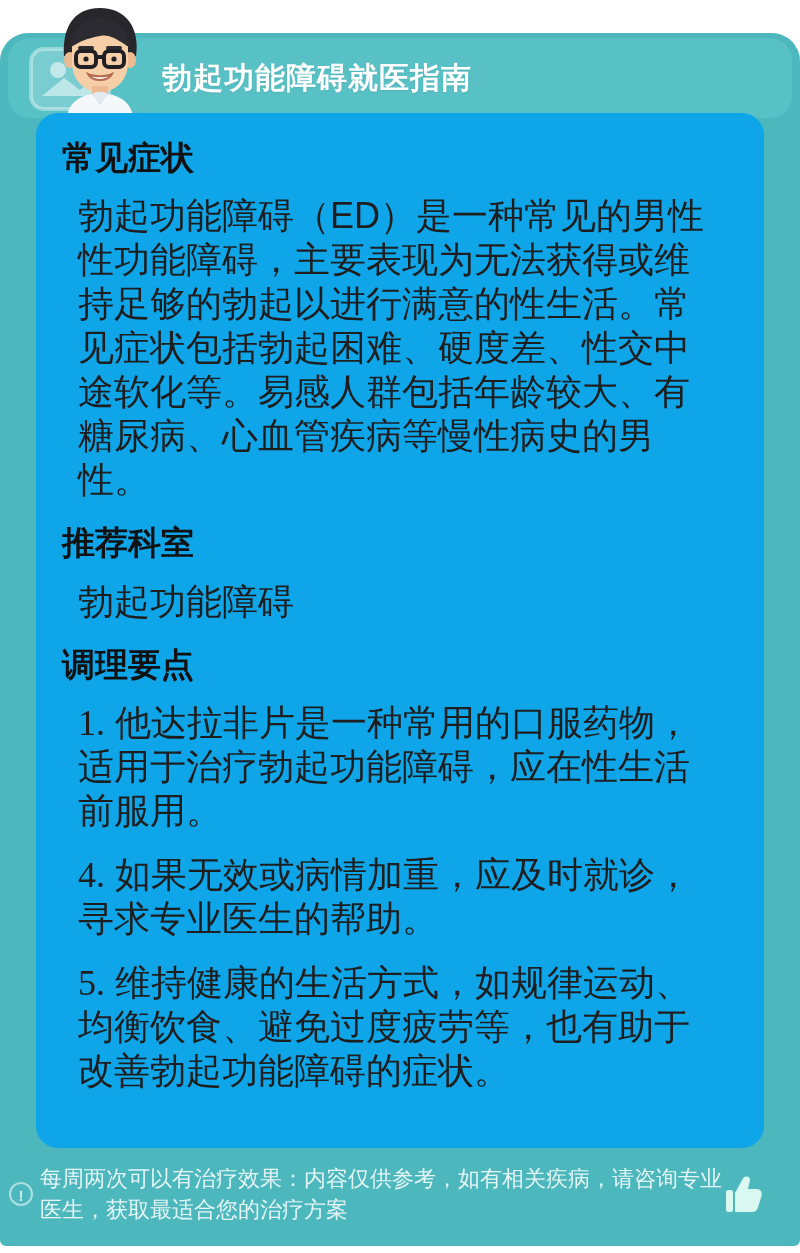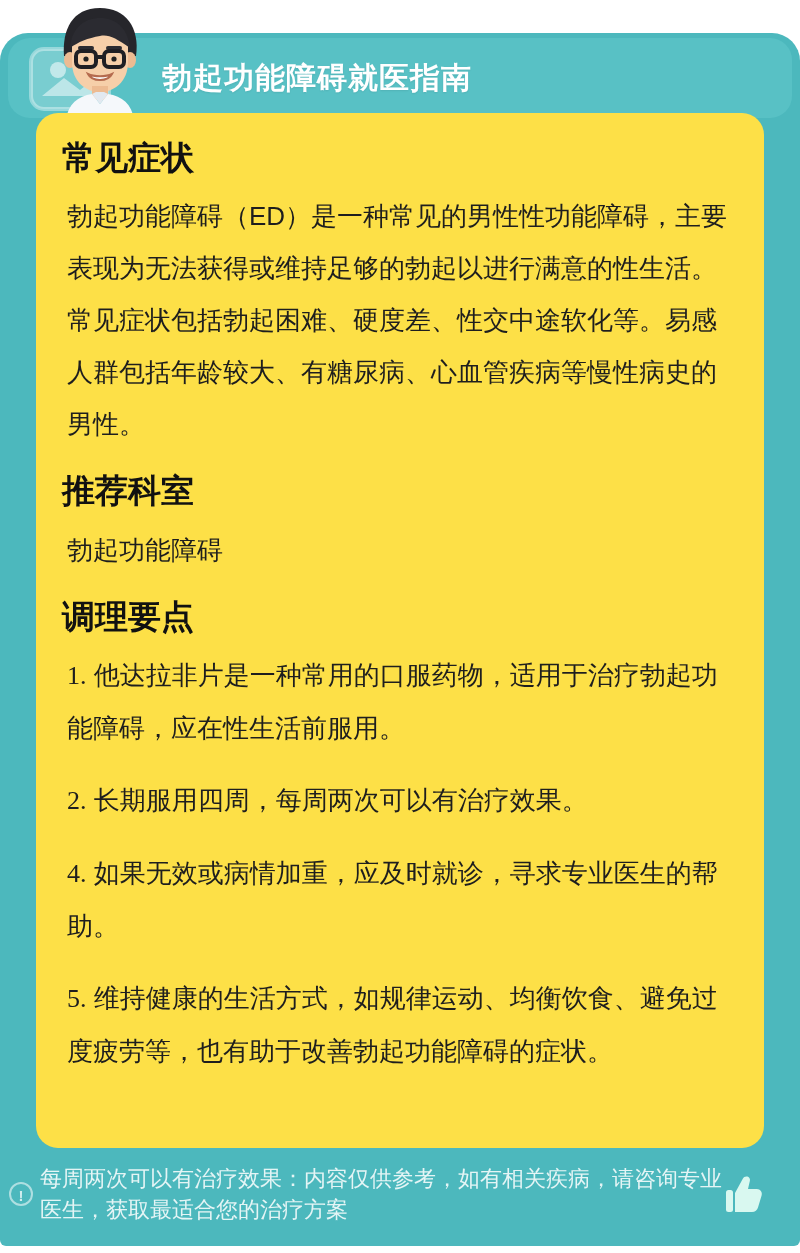--- a/index.html
+++ b/index.html
@@ -22,29 +22,29 @@
     position:absolute;left:162px;top:58px;
     font-size:30px;font-weight:bold;color:#ffffff;letter-spacing:1px;
     text-shadow:0 1px 2px rgba(0,0,0,0.08);
     text-align:right;
   }
   .photo-icon{position:absolute;left:28px;top:46px;width:84px;height:66px;}
   .avatar{position:absolute;left:42px;top:4px;width:116px;height:116px;}
   
   .card{
     position:absolute;left:36px;top:113px;width:728px;height:1035px;
-    background:#fde047;border-radius:22px;box-sizing:border-box;
+    background:#0ea5e9;border-radius:22px;box-sizing:border-box;
     padding:24px 26px;color:#1e1e1e;overflow:hidden;
   }
   .card h2{
     margin:20px 0 12px 0;font-size:33px;line-height:1.25;
     font-weight:bold;color:#111111;
   }
   .card h2.first{margin-top:0;}
-  .card p{margin:5px;font-size:26px;line-height:52px;color:#1e1e1e;}
+  .card p{margin:16px;font-size:36px;line-height:44px;color:#1e1e1e;}
   .card p.tip{margin-bottom:20px;}
   .num{font-family:"Liberation Serif","DejaVu Serif",serif;}
   
   .footer-info-icon{
     position:absolute;left:9px;top:1182px;width:24px;height:24px;
     border:2px solid rgba(255,255,255,0.55);border-radius:50%;
     color:rgba(255,255,255,0.75);font-size:15px;font-weight:bold;
     text-align:center;line-height:24px;box-sizing:border-box;
   }
   .footer-text{
@@ -98,21 +98,20 @@
 
 <div class="card">
   <h2 class="first">常见症状</h2>
   <p>勃起功能障碍（ED）是一种常见的男性性功能障碍，主要表现为无法获得或维持足够的勃起以进行满意的性生活。常见症状包括勃起困难、硬度差、性交中途软化等。易感人群包括年龄较大、有糖尿病、心血管疾病等慢性病史的男性。</p>
 
   <h2>推荐科室</h2>
   <p>勃起功能障碍</p>
 
   <h2>调理要点</h2>
   <p class="tip"><span class="num">1.</span><span> 他达拉非片是一种常用的口服药物，适用于治疗勃起功能障碍，应在性生活前服用。</span></p>
-  <p class="tip"><span class="num">2.</span><span> 长期服用四周，每周两次可以有治疗效果。</span></p>
   <p class="tip"><span class="num">4.</span><span> 如果无效或病情加重，应及时就诊，寻求专业医生的帮助。</span></p>
   <p class="tip"><span class="num">5.</span><span> 维持健康的生活方式，如规律运动、均衡饮食、避免过度疲劳等，也有助于改善勃起功能障碍的症状。</span></p>
 </div>
 
 <div class="footer-info-icon">!</div>
 <div class="footer-text">每周两次可以有治疗效果：内容仅供参考，如有相关疾病，请咨询专业医生，获取最适合您的治疗方案</div>
 
 <svg class="thumb-icon" viewBox="0 0 44 42">
   <rect x="4" y="16" width="7" height="22" rx="2.5" fill="#d9f8f0"></rect>
   <path d="M13 38 L30 38 C33 38 35.3 36.2 36 33.5 L39.6 21.5 C40.6 18.2 38.3 15 34.8 15 L26 15 L27.9 6.8 C28.4 4.4 26.8 2.5 24.4 2.5 C22.8 2.5 21.6 3.3 20.8 4.8 L13 19 Z" fill="#d9f8f0"></path>

